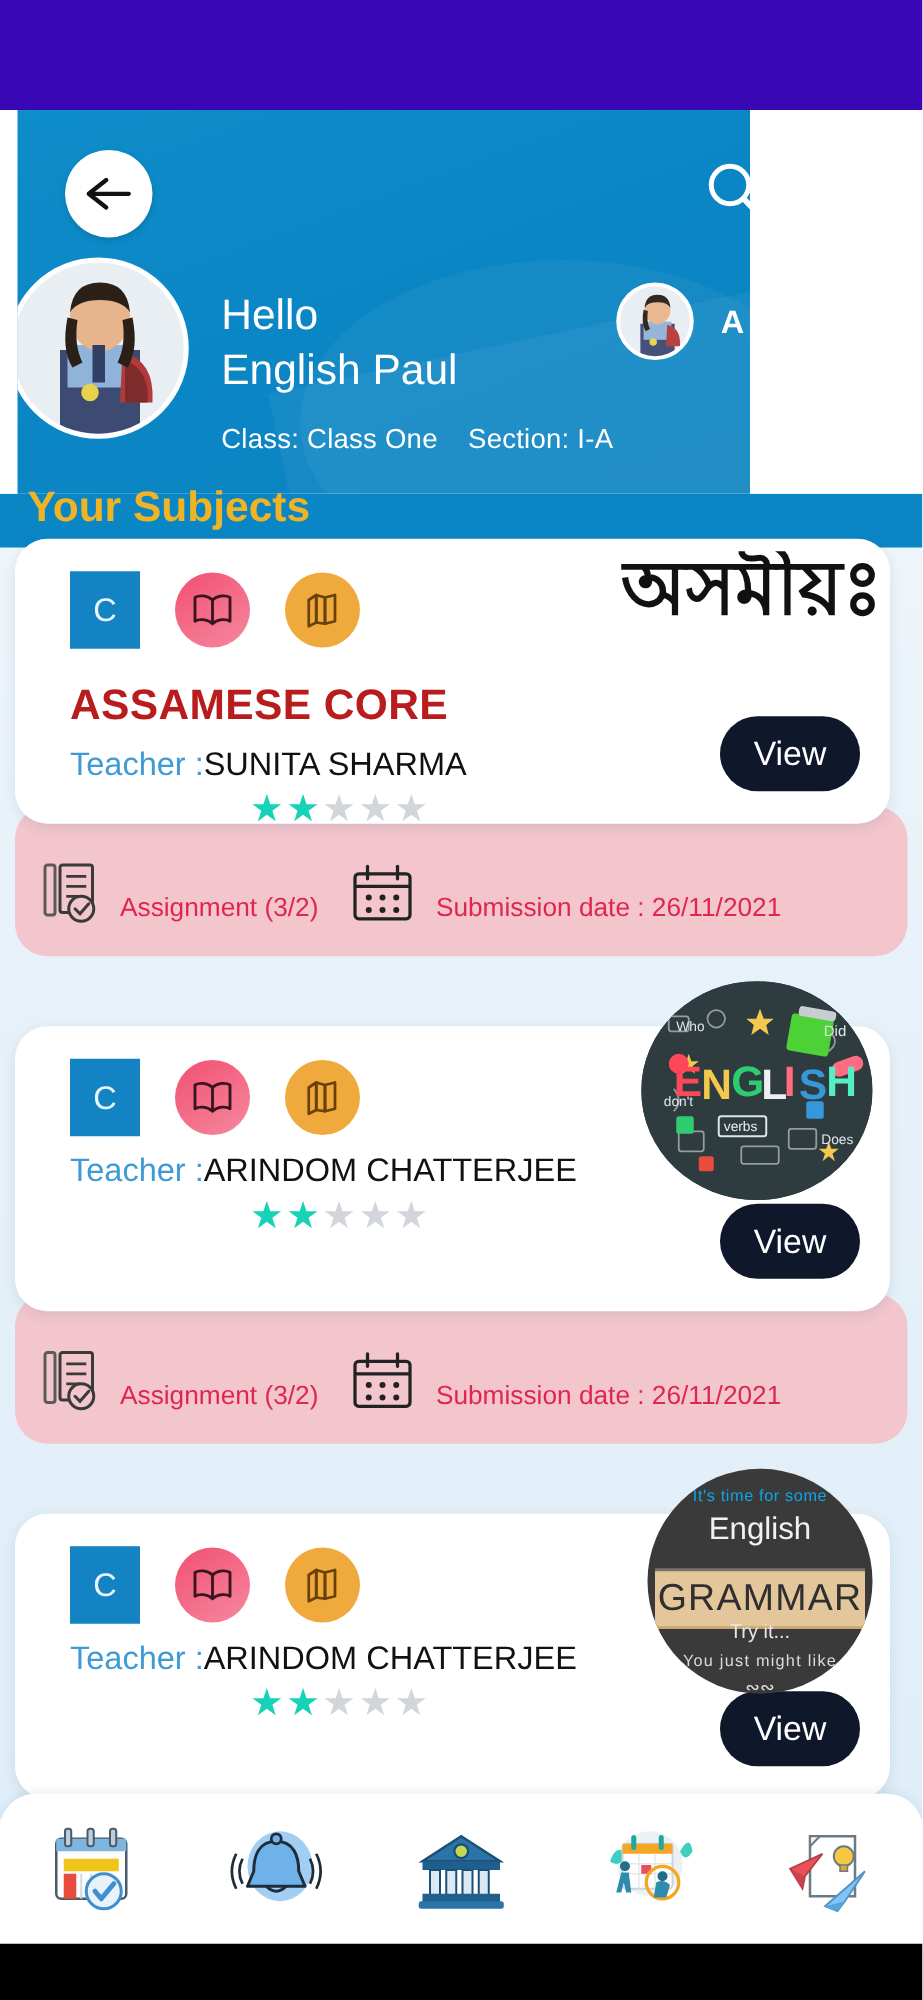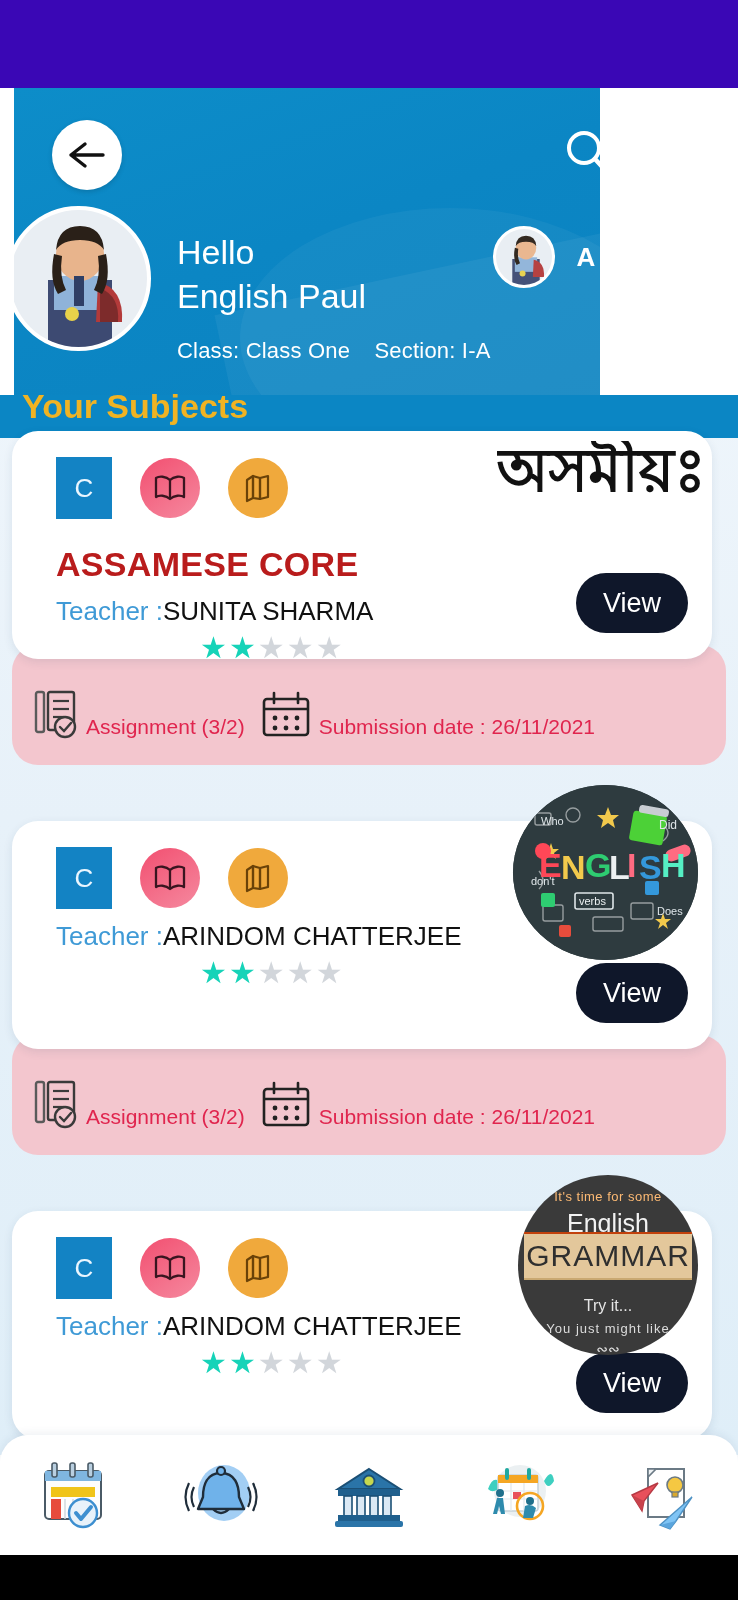--- a/index.html
+++ b/index.html
@@ -111,21 +111,21 @@
     position:absolute; right:32px; top:-6px;
     font-size:60px; color:#111; font-weight:600; line-height:1;
     font-family:"Liberation Serif", serif; white-space:nowrap;
     z-index:3; overflow:hidden;
   }
 
   .pinkbar{
     position:absolute; left:12px; right:12px;
     height:120px; background:#f3c6ce; border-radius:26px;
     display:flex; align-items:flex-end; padding:0 0 26px 22px;
-    gap:8px;
+    gap:18px;
   }
   .pinkbar .asg, .pinkbar .sub{
     color:#e0254e; font-size:21px; white-space:nowrap;
   }
   .pinkbar .sub{ color:#e0254e; }
 
   .card{
     position:absolute; left:12px; right:26px;
     background:#ffffff; border-radius:26px;
     box-shadow:0 3px 10px rgba(30,60,90,.10);
@@ -173,29 +173,29 @@
   .badge-eng{
     width:185px; height:175px; right:40px; top:-40px;
     background:#2e3b3f;
   }
   .badge-gram{
     width:180px; height:180px; right:40px; top:-50px;
     background:#3a3a3a;
   }
   .gram-top{
     position:absolute; left:0; right:0; top:14px; text-align:center;
-    color:#fdba74; font-size:13px; letter-spacing:.5px;
+    color:#0ea5e9; font-size:13px; letter-spacing:.5px;
   }
   .gram-en{
     position:absolute; left:0; right:0; top:34px; text-align:center;
     color:#f2f2f2; font-size:25px;
   }
   .gram-band{
-    position:absolute; left:6px; right:6px; top:57px; height:48px;
-    background:#e3c79b; border-top:2px solid #c2410c; border-bottom:2px solid #c9a871;
+    position:absolute; left:6px; right:6px; top:80px; height:48px;
+    background:#e3c79b; border-top:2px solid #737373; border-bottom:2px solid #c9a871;
     display:flex; align-items:center; justify-content:center;
     color:#2f2f2f; font-size:30px; letter-spacing:1px;
   }
   .gram-try{
     position:absolute; left:0; right:0; top:122px; text-align:center;
     color:#e6e6e6; font-size:16px;
   }
   .gram-like{
     position:absolute; left:0; right:0; top:146px; text-align:center;
     color:#dcdcdc; font-size:13px; letter-spacing:1px;

